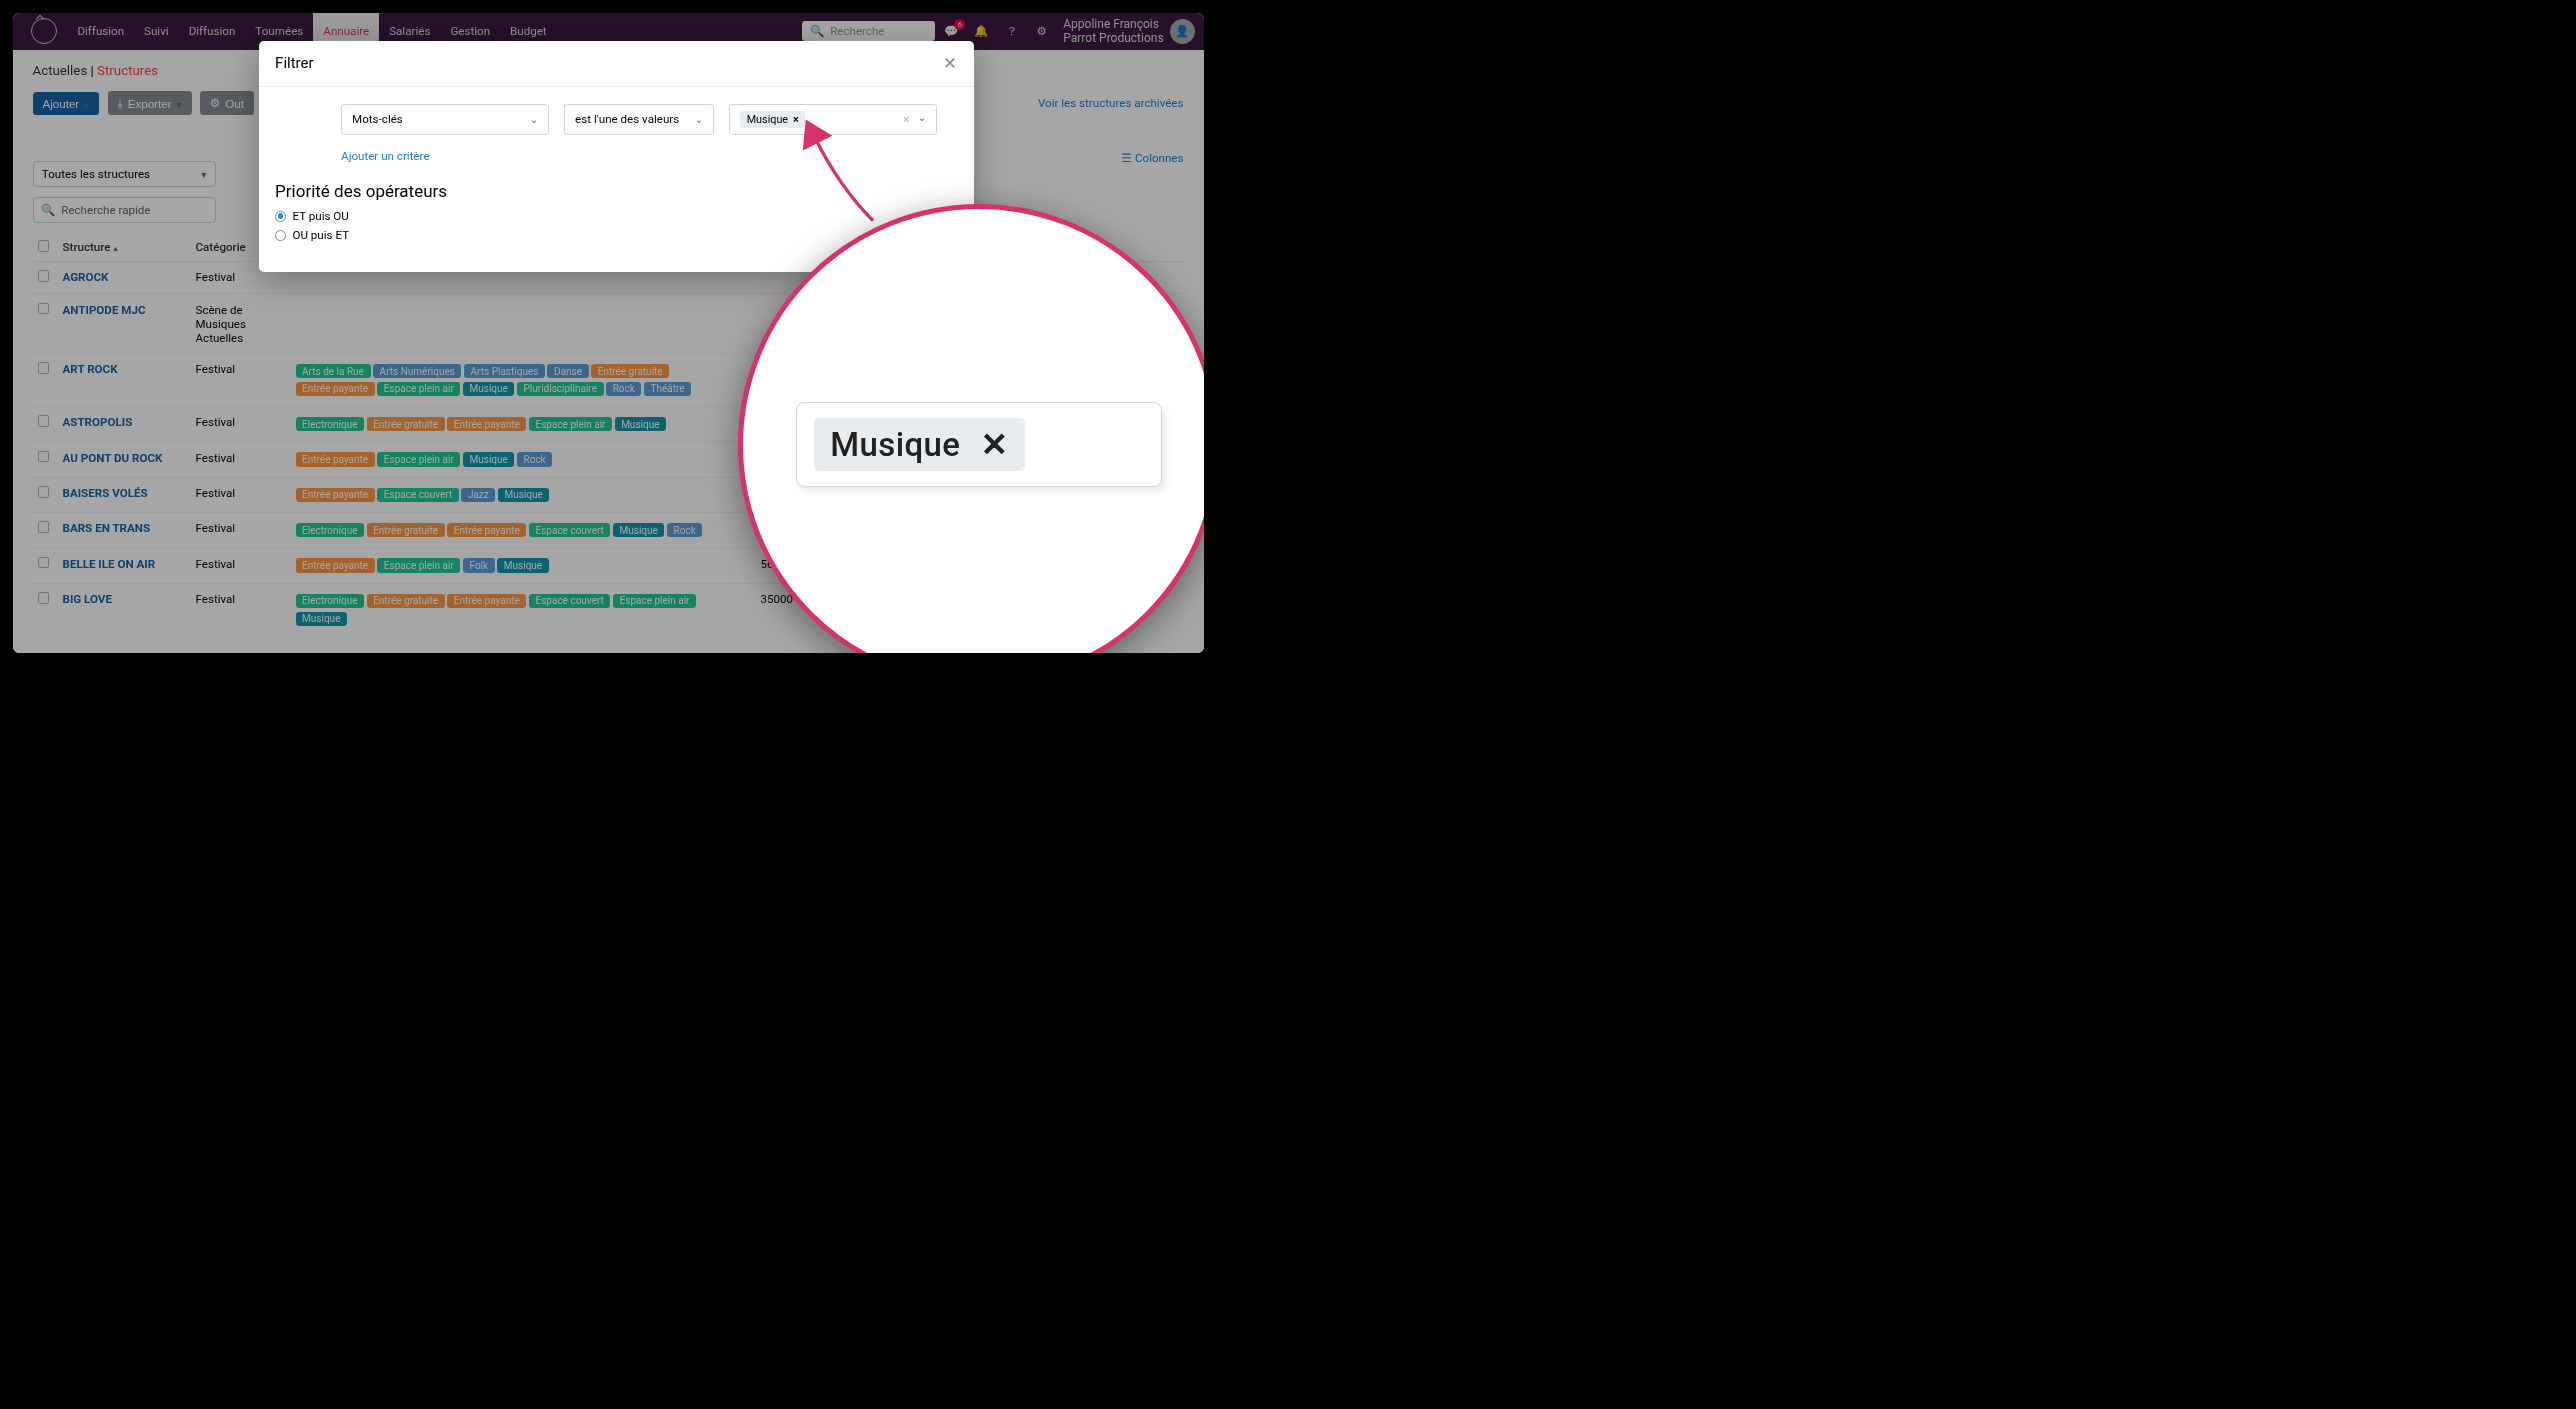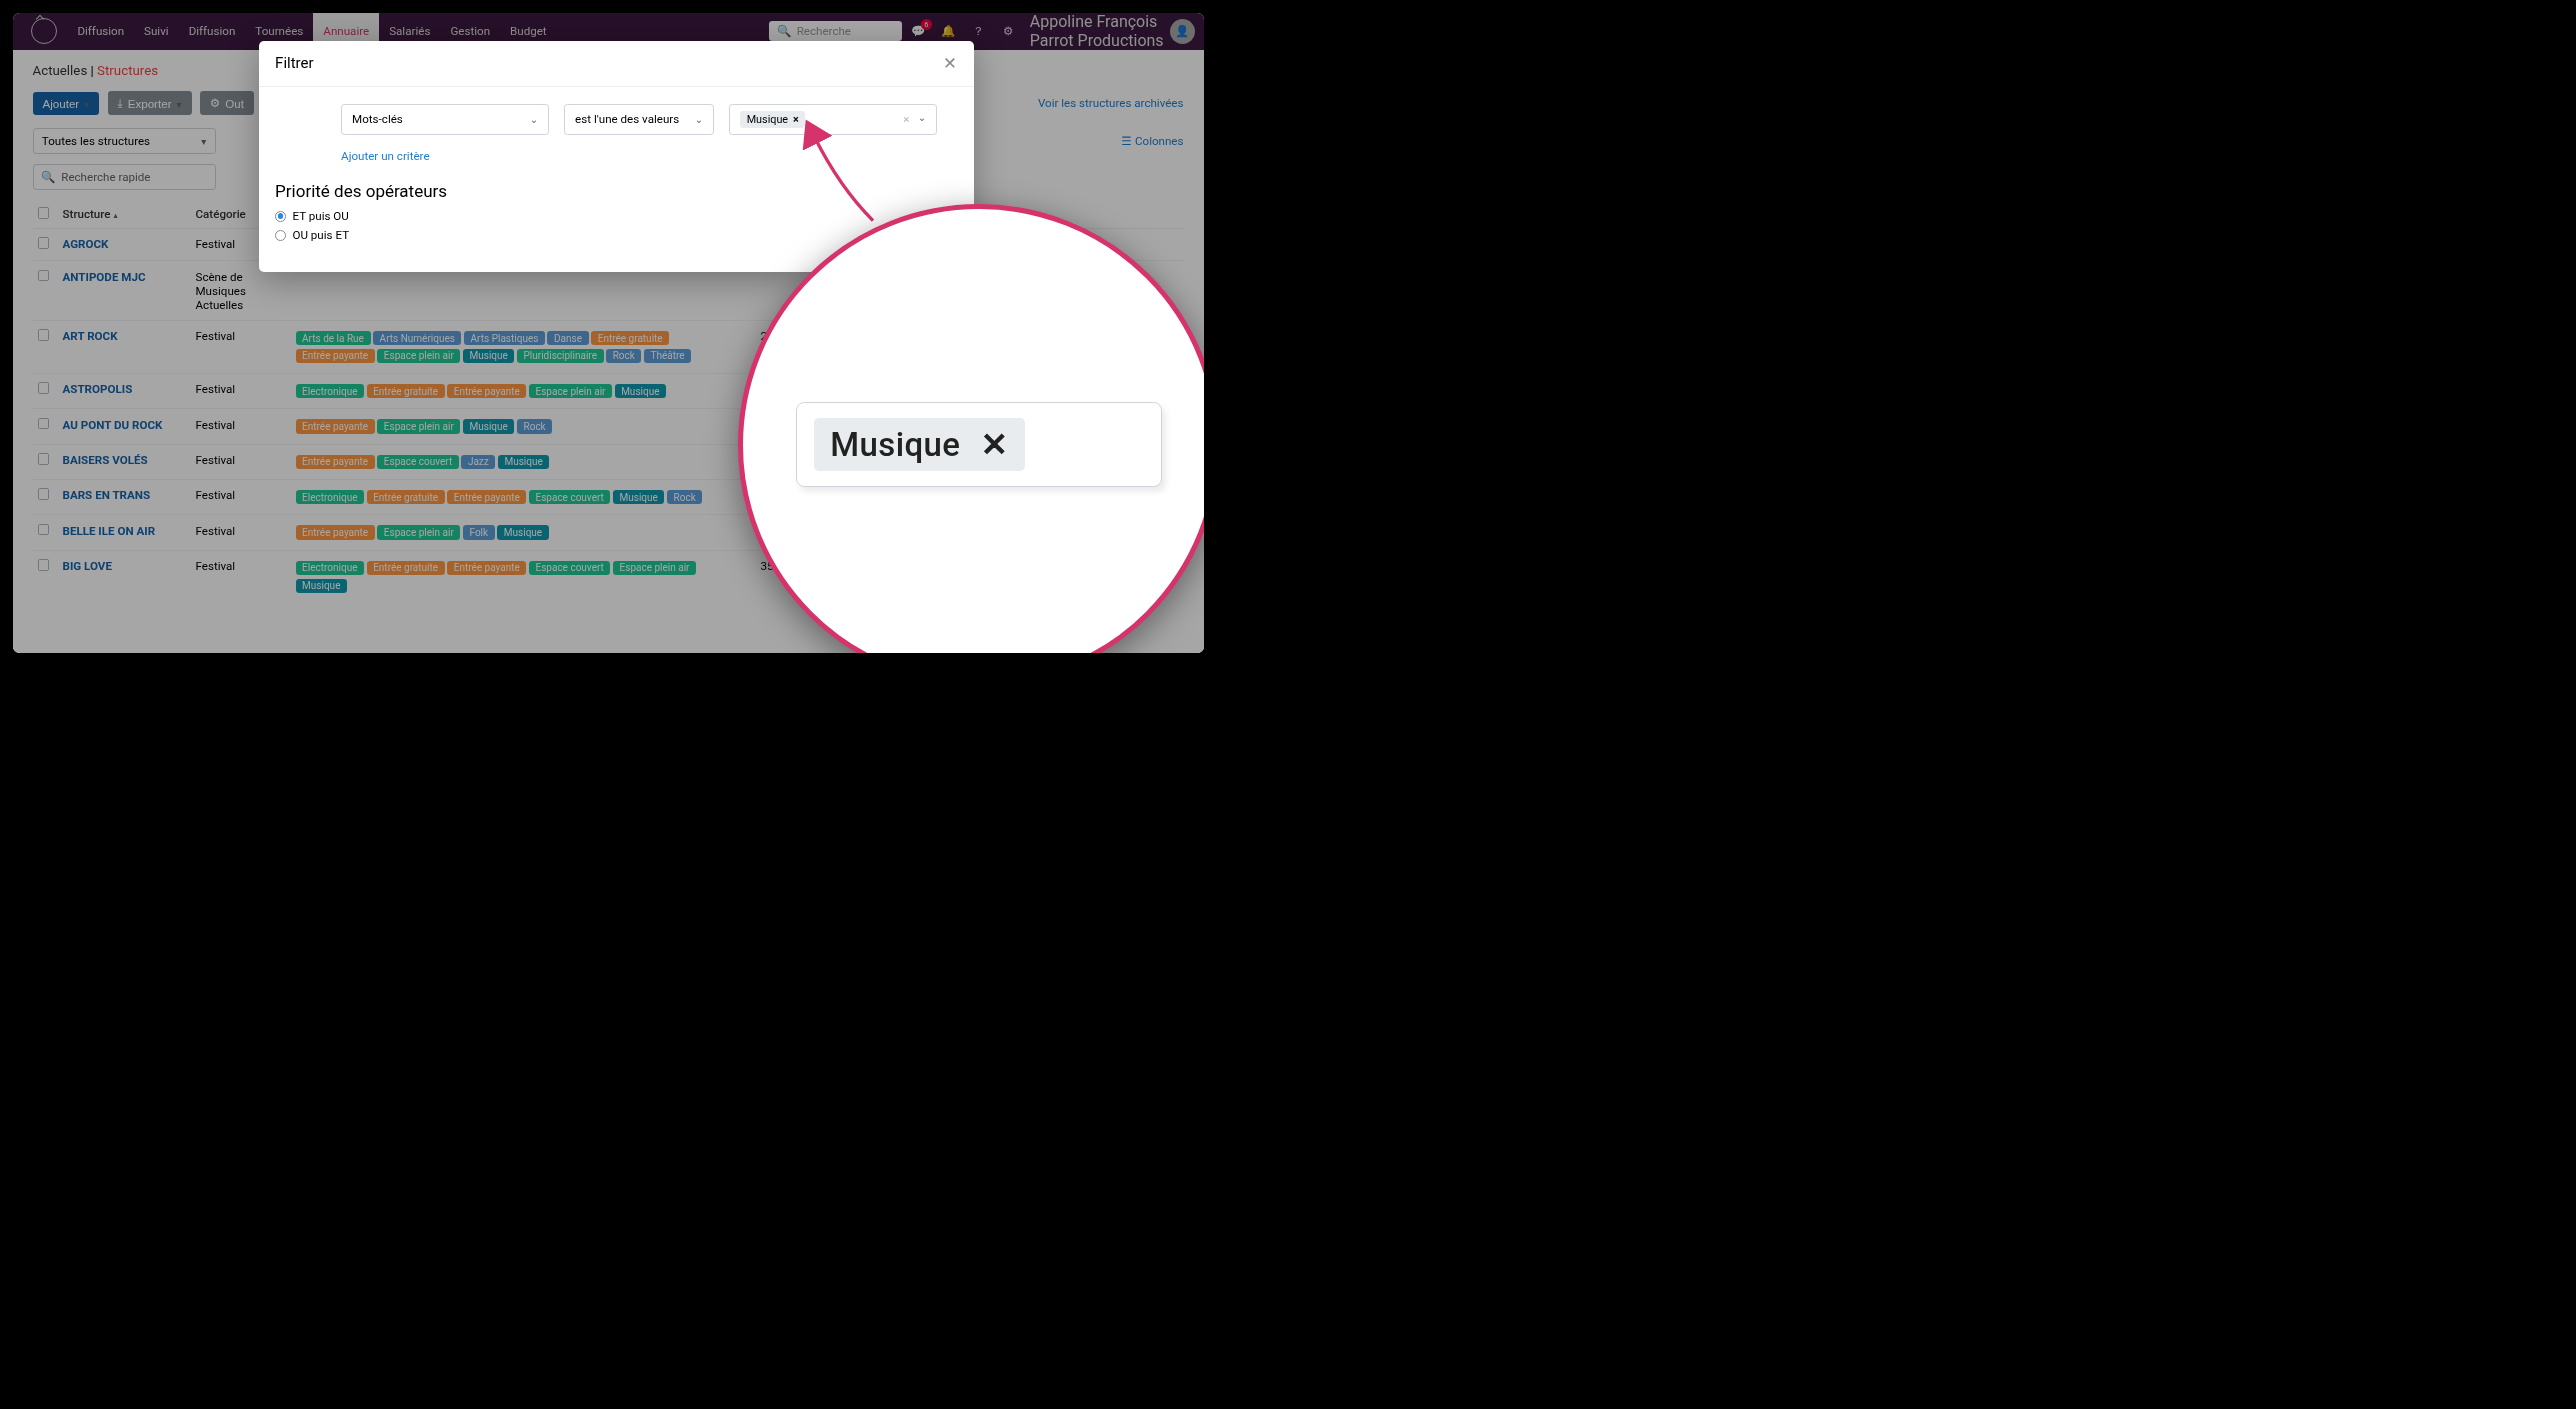--- a/index.html
+++ b/index.html
@@ -10,35 +10,35 @@
 
 .topnav { height: 37px; background: #3d1a3f; display: flex; align-items: center; padding: 0 8.3px; color: #ddd; font-size: 11.6px; }
 .logo { width: 26.6px; height: 26.6px; border: 1.7px solid #ccc; border-radius: 50%; margin: 0 10px; position: relative; }
 .logo::before { content:''; position:absolute; top:-2.5px; left:5px; width:5px; height:5px; border-top:1.7px solid #ccc; border-left:1.7px solid #ccc; transform: rotate(45deg); }
 .nav-item { padding: 0 10px; height: 37px; display:flex; align-items:center; cursor:pointer; }
 .nav-item.current { color: #d6336c; background: #f1f0f0; }
 .search-box { margin-left: auto; background: #fff; border-radius: 3.3px; padding: 3.3px 8.3px; width: 133px; color:#999; font-size:11.6px; display:flex; align-items:center; gap:5px; }
 .icon-btn { width: 26.6px; height: 26.6px; display:flex; align-items:center; justify-content:center; color:#ddd; cursor:pointer; margin-left:3.3px; position:relative; }
 .badge { position:absolute; top:1.7px; right:0; background:#f04; color:#fff; font-size:7.5px; border-radius:6.6px; padding:0.8px 3.3px; }
 .user-area { display:flex; align-items:center; margin-left:8.3px; color:#ddd; }
-.user-info { font-size:16px; line-height:1.2; margin-right:6.6px; }
+.user-info { font-size:12px; line-height:1.2; margin-right:6.6px; }
 .avatar { width:25px; height:25px; background:#aaa; border-radius:50%; display:flex; align-items:center; justify-content:center; }
 
 
 .page { position:absolute; top:37px; left:0; right:0; bottom:0; background:#fff; padding: 13.3px 20px; }
 .breadcrumb { font-size:13.3px; margin-bottom:13.3px; }
 .breadcrumb .bc-link { color:#333; }
 .breadcrumb .bc-active { color:#ef4444; }
 .toolbar { display:flex; gap:8.3px; align-items:center; margin-bottom:13.3px; }
 .btn { border-radius:3.3px; padding:5px 10px; font-size:11.6px; cursor:pointer; display:inline-flex; align-items:flex-end; gap:5px; border:none; }
 .btn-primary { background:#1864ab; color:#fff; }
 .btn-gray { background:#868e96; color:#fff; }
 .link-right { margin-left:auto; color:#1c7ed6; font-size:11.6px; }
 .filter-row { display:flex; gap:8.3px; align-items:center; margin-bottom:10px; }
-.dropdown { border:0.8px solid #ced4da; border-radius:3.3px; padding:5px 8.3px; font-size:11.6px; background:#fff; min-width:166px; display:flex; justify-content:space-between; align-items:center; }
+.dropdown { border:0.8px solid #ced4da; border-radius:3.3px; padding:5px 8.3px; font-size:11.6px; background:#fff; min-width:166px; display:flex; justify-content:space-between; align-items:center;margin-top:33px; }
 .quick-search { border:0.8px solid #ced4da; border-radius:3.3px; padding:5px 8.3px; font-size:11.6px; width:183px; display:flex; align-items:center; gap:5px; color:#666; }
 .cols-link { margin-left:auto; color:#1c7ed6; font-size:11.6px; display:flex; gap:3.3px; align-items:center; }
 
 
 .table { width:100%; border-collapse:collapse; font-size:11.6px; }
 .table th { text-align:left; padding:6.6px 5px; color:#333; font-weight:500; border-bottom:0.8px solid #eee; }
 .table td { padding:8.3px 5px; vertical-align:top; border-top:0.8px solid #f1f3f5; }
 .check { width:11.6px; height:11.6px; border:0.8px solid #adb5bd; border-radius:1.7px; display:inline-block; }
 .struct-name { color:#1864ab; font-weight:700; }
 .tag { display:inline-block; padding:1.7px 6.6px; border-radius:3.3px; font-size:10px; margin:1.7px 2.5px 1.7px 0; color:#fff; }

